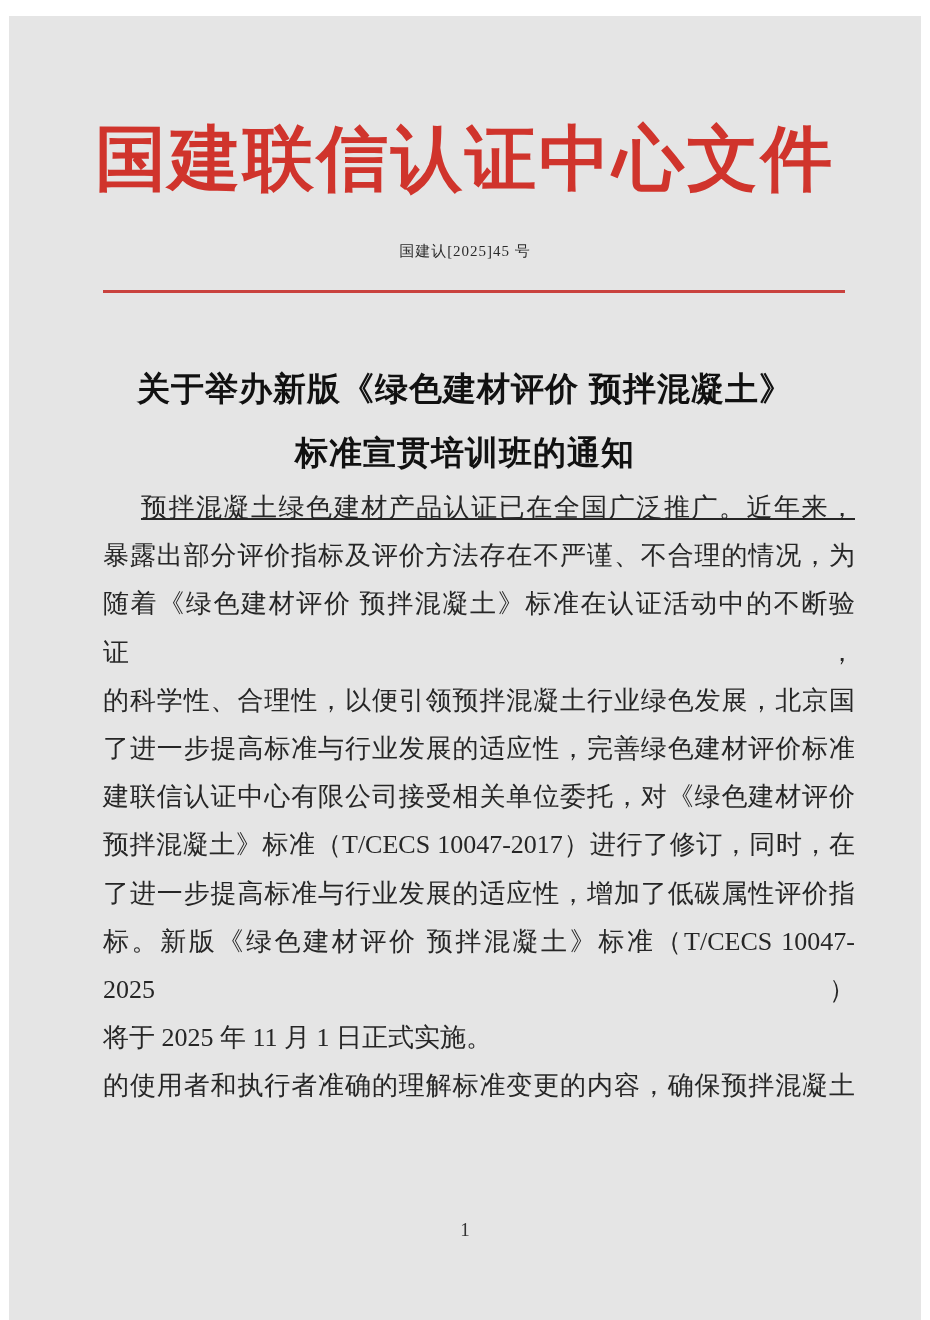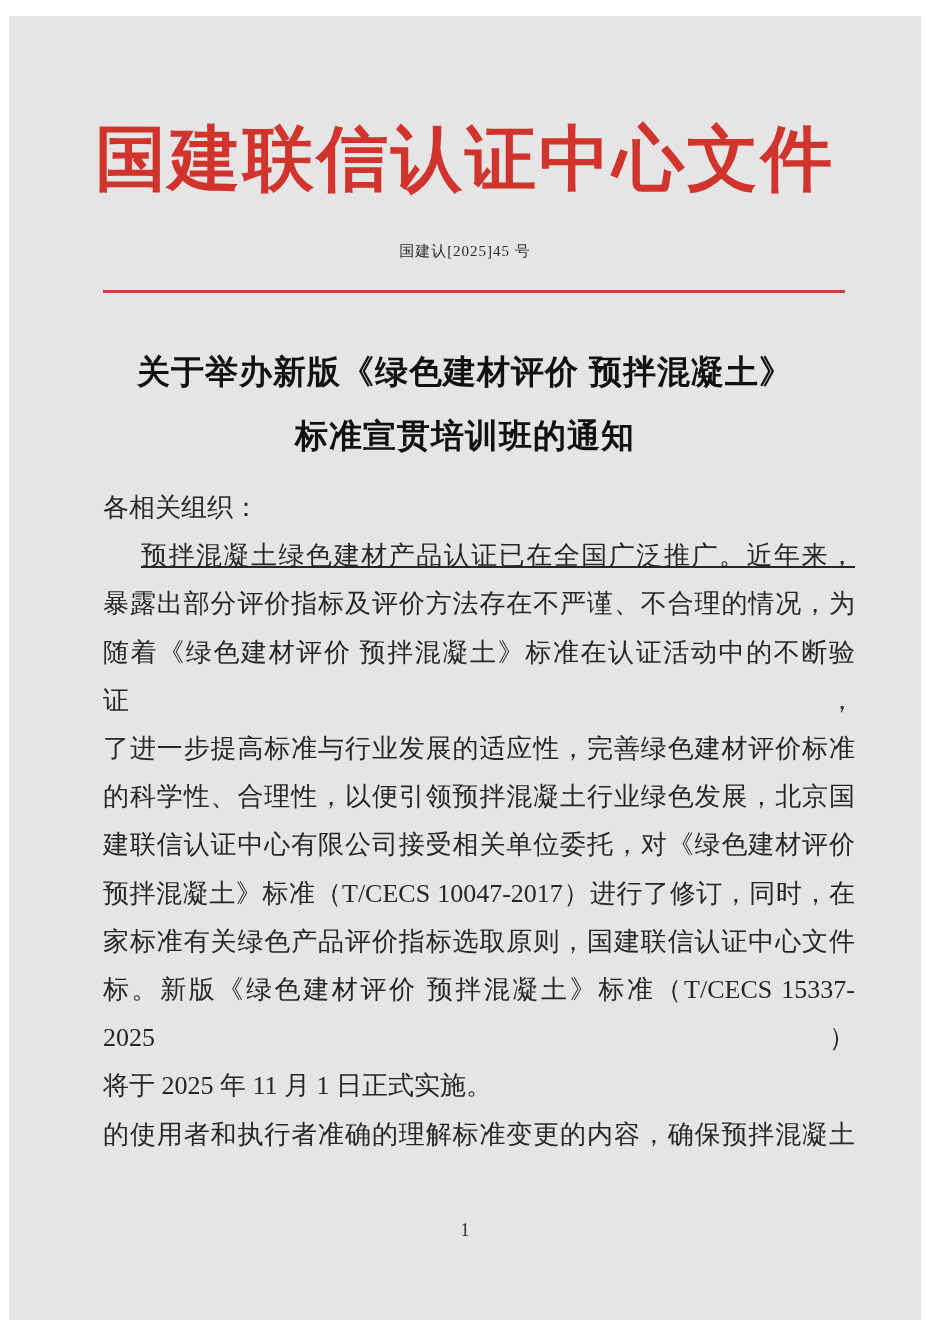--- a/index.html
+++ b/index.html
@@ -39,21 +39,21 @@
   }
   .red-divider {
     position: absolute;
     top: 274px;
     left: 94px;
     width: 742px;
     height: 3px;
   }
   .notice-title {
     position: absolute;
-    top: 324px;
+    top: 341px;
     left: 0;
     width: 100%;
     text-align: center;
     font-size: 33px;
     font-weight: bold;
     line-height: 64px;
     letter-spacing: 1px;
     color: #111111;
     font-family: "Liberation Sans", "DejaVu Sans", sans-serif;
   }
@@ -100,31 +100,30 @@
   <div class="doc-number">国建认[2025]45 号</div>
 
   <div class="red-divider" style="background: rgb(201, 66, 62);"></div>
 
   <div class="notice-title">
     <div>关于举办新版《绿色建材评价 预拌混凝土》</div>
     <div>标准宣贯培训班的通知</div>
   </div>
 
   <div class="body-block" style="color: rgb(38, 38, 38);">
-    <div class="body-line">各相关组织：</div>
     <div id="body-lines">
         <div class="body-line indent justify">预拌混凝土绿色建材产品认证已在全国广泛推广。近年来，</div>
         <div class="body-line justify">暴露出部分评价指标及评价方法存在不严谨、不合理的情况，为</div>
         <div class="body-line justify">随着《绿色建材评价 预拌混凝土》标准在认证活动中的不断验证，</div>
+        <div class="body-line justify">的科学性、合理性，以便引领预拌混凝土行业绿色发展，北京国</div>
         <div class="body-line justify">了进一步提高标准与行业发展的适应性，完善绿色建材评价标准</div>
-        <div class="body-line justify">的科学性、合理性，以便引领预拌混凝土行业绿色发展，北京国</div>
         <div class="body-line justify">建联信认证中心有限公司接受相关单位委托，对《绿色建材评价</div>
         <div class="body-line justify">预拌混凝土》标准（T/CECS 10047-2017）进行了修订，同时，在</div>
-        <div class="body-line justify">家标准有关绿色产品评价指标选取原则，国建联信认证中心文件</div>
-        <div class="body-line justify">标。新版《绿色建材评价 预拌混凝土》标准（T/CECS 15337-2025）</div>
+        <div class="body-line justify">了进一步提高标准与行业发展的适应性，增加了低碳属性评价指</div>
+        <div class="body-line justify">标。新版《绿色建材评价 预拌混凝土》标准（T/CECS 10047-2025）</div>
         <div class="body-line">将于 2025 年 11 月 1 日正式实施。</div>
         <div class="body-line justify">的使用者和执行者准确的理解标准变更的内容，确保预拌混凝土</div>
       </div>
   </div>
 
   <div class="page-number">1</div>
 
 </div>
 
 </body></html>

